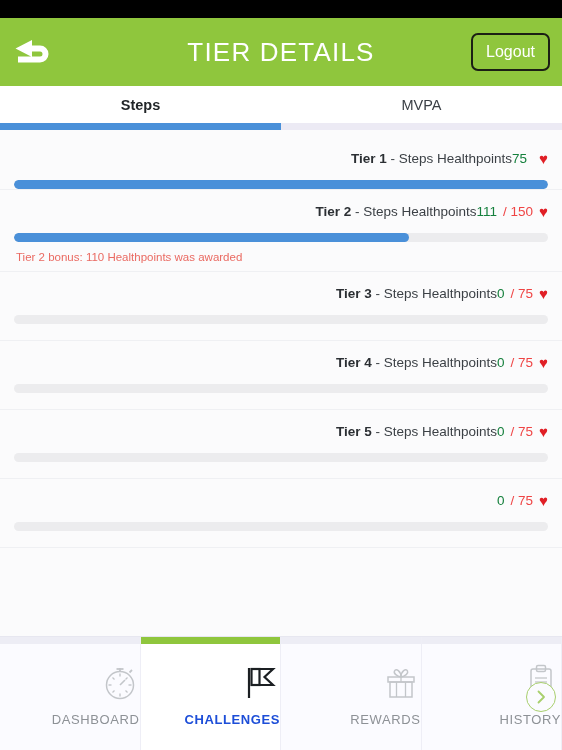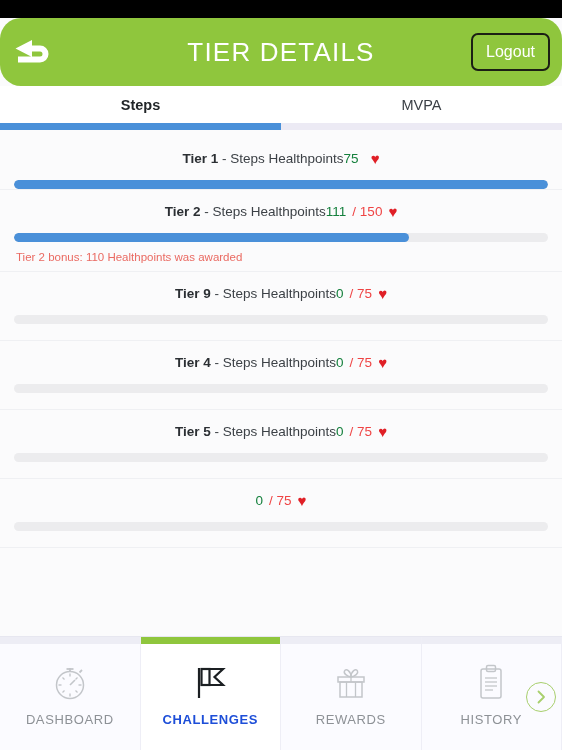--- a/index.html
+++ b/index.html
@@ -15,21 +15,20 @@
   .statusbar { height: 18px; background: #000000; width: 100%; }
 
   
   .header {
     position: relative;
     height: 68px;
     background: #8fc63d;
     display: flex;
     align-items: center;
     justify-content: center;
-    border-radius: 21px;
   }
   .back-btn {
     position: absolute; left: 8px; top: 50%; transform: translateY(-50%);
     width: 52px; height: 44px;
     display: flex; align-items: center; justify-content: center;
     cursor: pointer;
   }
   .header-title {
     color: #ffffff;
     font-size: 26px;
@@ -87,21 +86,21 @@
   }
   .tier-row {
     padding: 14px 14px 0 14px;
     border-bottom: 1px solid #eff0f3;
     background: #fbfbfc;
     position: relative;
   }
   .tier-head {
     display: flex;
     align-items: baseline;
-    justify-content: center;
+    justify-content: flex-end;
     margin-bottom: 14px;
   }
   .tier-label { font-size: 13.5px; color: #2b2f33; white-space: nowrap; }
   .tier-label .tname { font-weight: bold; }
   .tier-label .tdesc { font-weight: normal; color: #3c4146; }
   .tier-value {
     display: flex; align-items: center; gap: 6px;
     font-size: 13.5px; color: #2b2f33;
     white-space: nowrap;
   }
@@ -135,21 +134,21 @@
     height: 114px;
     background: #fafaff;
     display: flex;
     border-top: 1px solid #e7e7f0;
   }
   .nav-item {
     flex: 1 1 25%;
     position: relative;
     display: flex;
     flex-direction: column;
-    align-items: center;
+    align-items: flex-end;
     justify-content: center;
     gap: 10px;
     cursor: pointer;
     background: #fbfbff;
     border-right: 1px solid #eeeef6;
   }
   .nav-item:last-child { border-right: none; }
   .nav-item.active { background: #ffffff; }
   .nav-top {
     position: absolute; top: 0; left: 0; right: 0; height: 7px;
@@ -232,21 +231,21 @@
       </div>
       <div class="bar-track">
         <div class="bar-fill" style="width: 74%;"></div>
       </div>
       <div class="bonus">Tier 2 bonus: 110 Healthpoints was awarded</div>
     </div>
 
     <div class="tier-row">
       <div class="tier-head">
         <div class="tier-label">
-          <span class="tname">Tier 9</span>
+          <span class="tname">Tier 3</span>
           <span class="tdesc">- Steps Healthpoints</span>
         </div>
         <div class="tier-value">
           <span class="cur">0</span>
           <span class="denom">/ 75</span>
           <span class="heart">♥</span>
         </div>
       </div>
       <div class="bar-track">
         <div class="bar-fill" style="width: 0%;"></div>

